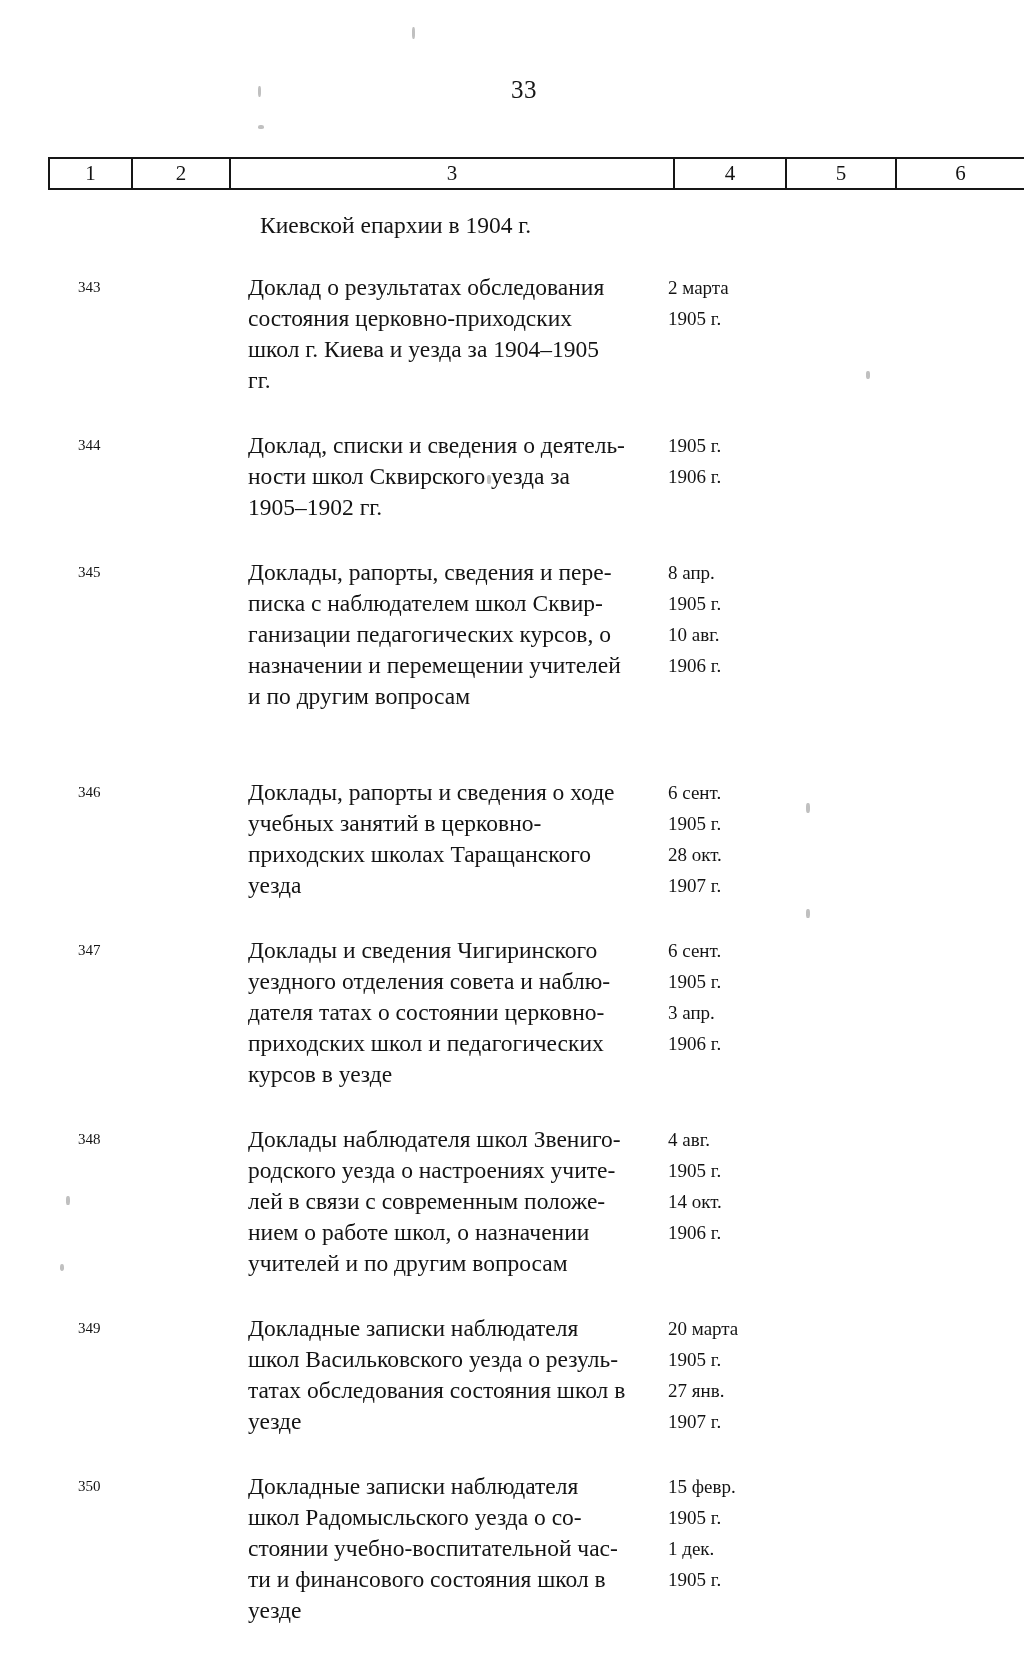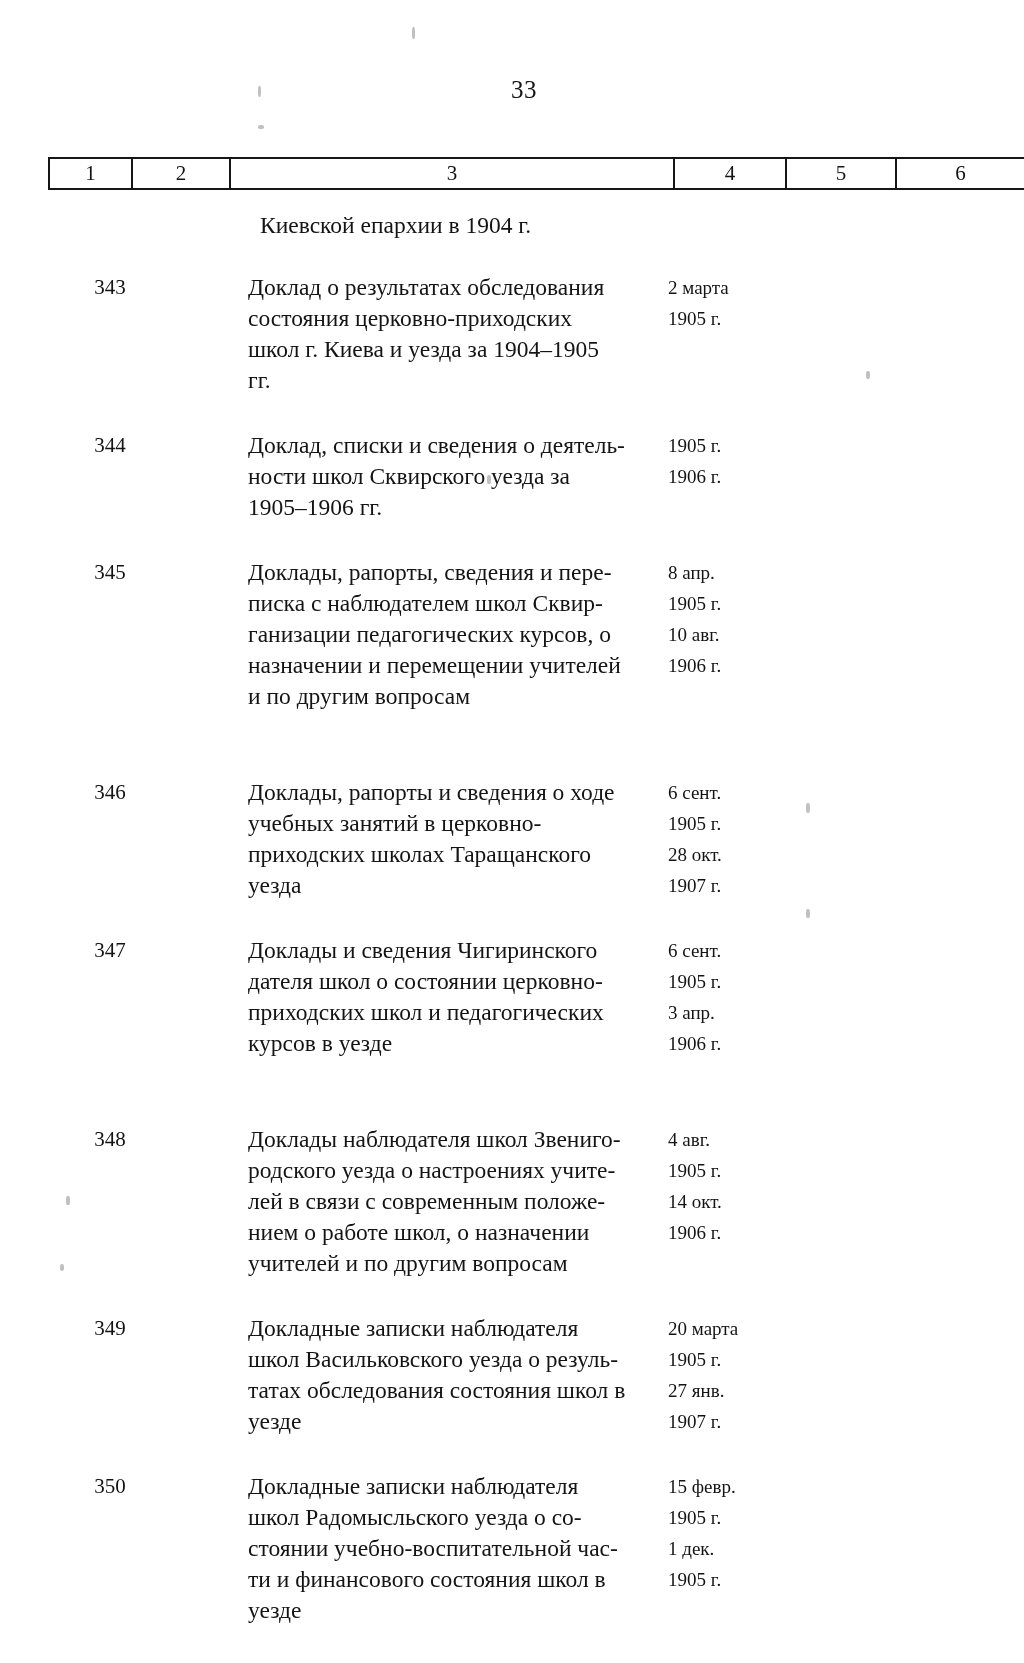--- a/index.html
+++ b/index.html
@@ -82,24 +82,23 @@
     white-space: nowrap;
     margin-left: 12px;
   }
   .row {
     position: absolute;
     left: 0;
     width: 1024px;
   }
   .row .num {
     position: absolute;
-    left: 70px;
+    left: 78px;
     width: 80px;
-    text-align: center;
-    font-size: 21px;
+    font-size: 15px;
     line-height: 31px;
   }
   .row .desc {
     position: absolute;
     left: 248px;
     width: 404px;
     font-size: 23.5px;
     line-height: 31px;
   }
   .row .desc div { white-space: nowrap; }
@@ -150,21 +149,21 @@
         <div class="dates">
           <div>2 марта</div>
           <div>1905 г.</div>
         </div>
       </div>
       <div class="row" style="top: 234px;">
         <div class="num">344</div>
         <div class="desc">
           <div>Доклад, списки и сведения о деятель-</div>
           <div>ности школ Сквирского уезда за</div>
-          <div>1905–1906 гг.</div>
+          <div>1905–1902 гг.</div>
         </div>
         <div class="dates">
           <div>1905 г.</div>
           <div>1906 г.</div>
         </div>
       </div>
       <div class="row" style="top: 361px;">
         <div class="num">345</div>
         <div class="desc">
           <div>Доклады, рапорты, сведения и пере-</div>
@@ -192,21 +191,22 @@
           <div>6 сент.</div>
           <div>1905 г.</div>
           <div>28 окт.</div>
           <div>1907 г.</div>
         </div>
       </div>
       <div class="row" style="top: 739px;">
         <div class="num">347</div>
         <div class="desc">
           <div>Доклады и сведения Чигиринского</div>
-          <div>дателя школ о состоянии церковно-</div>
+          <div>уездного отделения совета и наблю-</div>
+          <div>дателя татах о состоянии церковно-</div>
           <div>приходских школ и педагогических</div>
           <div>курсов в уезде</div>
         </div>
         <div class="dates">
           <div>6 сент.</div>
           <div>1905 г.</div>
           <div>3 апр.</div>
           <div>1906 г.</div>
         </div>
       </div>

